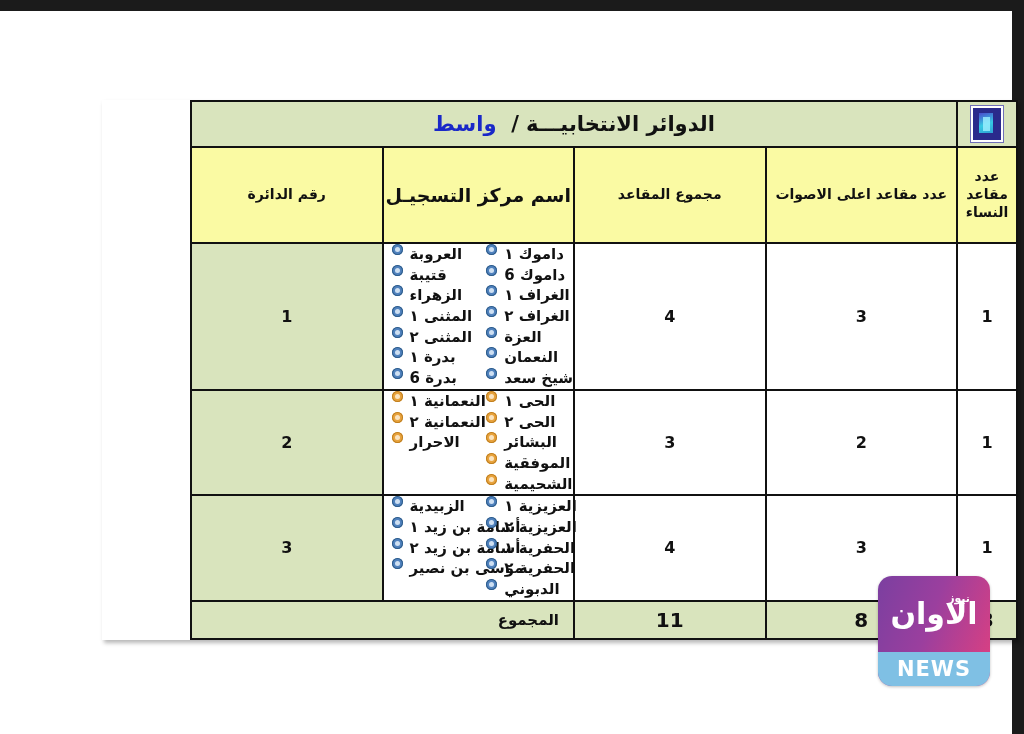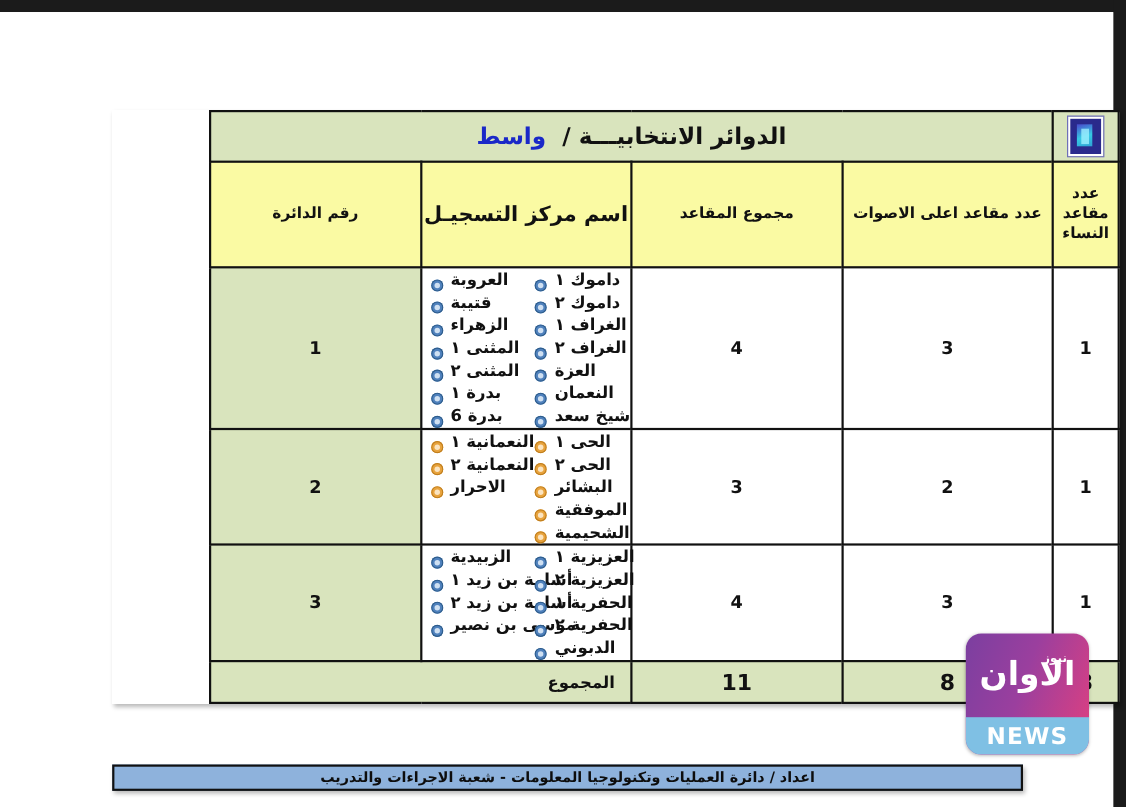--- a/index.html
+++ b/index.html
@@ -151,21 +151,21 @@
     direction: rtl;
   }
   .center-col {
     width: 50%;
     box-sizing: border-box;
     padding: 0 8px;
   }
   .center-item {
     display: flex;
     flex-direction: row;
-    align-items: flex-end;
+    align-items: flex-start;
     justify-content: flex-end;
     gap: 7px;
     font-size: 15px;
     font-weight: bold;
     color: #111111;
     line-height: 1.38;
     white-space: nowrap;
   }
   .bullet {
     flex: 0 0 auto;
@@ -325,21 +325,21 @@
           <td class="num">3</td>
           <td class="num">4</td>
           <td class="centers-cell">
             <div class="centers-cols">
               <div class="center-col">
                 <div class="center-item">
                     <span>داموك ١</span>
                     <span class="bullet blue"></span>
                   </div>
                 <div class="center-item">
-                    <span>داموك ٢</span>
+                    <span>داموك 6</span>
                     <span class="bullet blue"></span>
                   </div>
                 <div class="center-item">
                     <span>الغراف ١</span>
                     <span class="bullet blue"></span>
                   </div>
                 <div class="center-item">
                     <span>الغراف ٢</span>
                     <span class="bullet blue"></span>
                   </div>
@@ -493,23 +493,20 @@
           <td class="num-tot">3</td>
           <td class="num-tot">8</td>
           <td class="num-tot">11</td>
           <td class="label-tot" colspan="2">المجموع</td>
         </tr>
 
       </tbody>
     </table>
   </div>
 
-  <div class="footer">
-    <span class="footer-text">اعداد / دائرة العمليات وتكنولوجيا المعلومات - شعبة الاجراءات والتدريب</span>
-  </div>
 
   <div class="watermark">
     <div class="wm-main">
       <span class="wm-arabic">الاوان</span>
       <span class="wm-small">نيوز</span>
     </div>
     <div class="wm-news">
       <span>NEWS</span>
     </div>
   </div>

